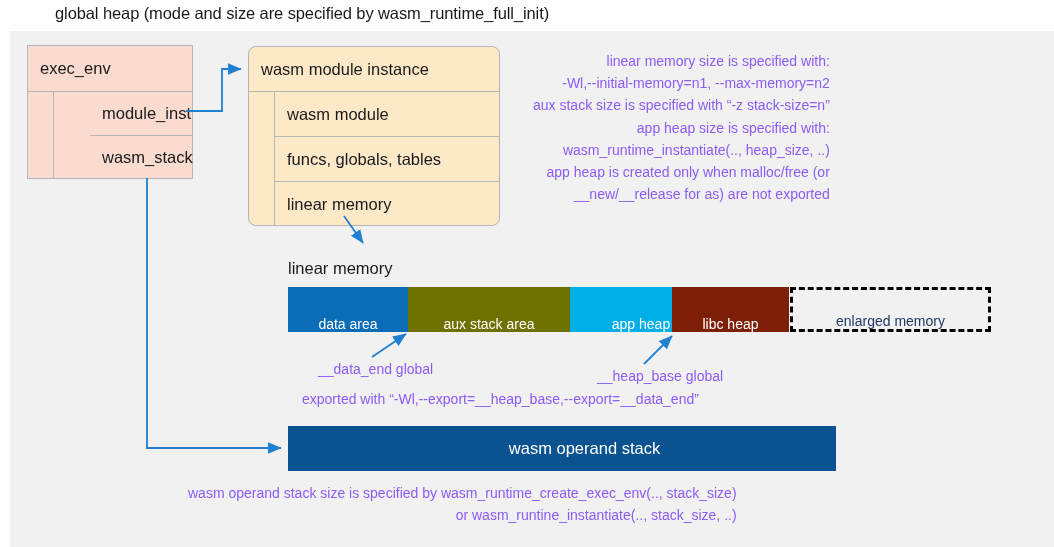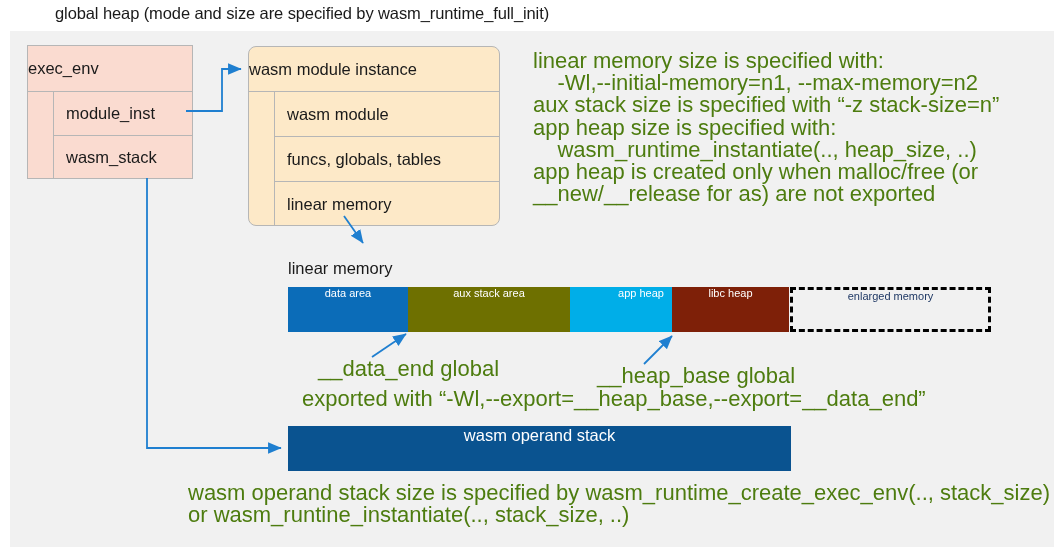--- a/index.html
+++ b/index.html
@@ -41,21 +41,21 @@
   .struct-box {
     position: absolute;
     border: 1px solid #b6b6b6;
     box-sizing: border-box;
   }
   .struct-box .hdr {
     box-sizing: border-box;
     width: 100%;
     display: flex;
     align-items: center;
-    padding-left: 0;
+    padding-left: 12px;
     font-size: 16.5px;
     color: #1a1a1a;
     border-bottom: 1px solid #b6b6b6;
   }
   .struct-box .body {
     display: flex;
     box-sizing: border-box;
     width: 100%;
   }
   .struct-box .gutter {
@@ -80,77 +80,80 @@
   .struct-box .row:last-child { border-bottom: none; }
 
   
   #exec-env-box { background: #fadbd0; }
   
   #module-instance-box { background: #fde9c8; border-radius: 8px; }
 
   
   .note {
     position: absolute;
-    font-size: 22px;
+    font-size: 14px;
     line-height: 22.2px;
-    color: #4d7c0f;
+    color: #8b5cf6;
     white-space: pre;
+    text-align: right;
   }
 
   
   .mem-label {
     position: absolute;
     font-size: 16.5px;
     color: #1a1a1a;
     white-space: nowrap;
   }
   .mem-bar { position: absolute; }
   .mem-seg {
     position: absolute;
     top: 0;
     height: 100%;
     box-sizing: border-box;
     display: flex;
-    align-items: flex-start;
+    align-items: flex-end;
     justify-content: center;
-    font-size: 11px;
+    font-size: 14px;
     color: #ffffff;
     white-space: nowrap;
   }
   .mem-seg.dashed {
     border: 3px dashed #000000;
     background: #f1f1f1;
     color: #1f3864;
   }
 
   
   #operand-stack-box {
     position: absolute;
     display: flex;
+    align-items: center;
     justify-content: center;
     font-size: 16.5px;
     color: #ffffff;
     white-space: nowrap;
+    padding-left: 45px;
   }
 
   
   .conn { position: absolute; overflow: visible; }
 </style>
 </head>
 <body>
 
 <div id="canvas">
 
   <div class="doc-title">global heap (mode and size are specified by wasm_runtime_full_init)</div>
 
   <div class="panel" style="background: rgb(241, 241, 241);"></div>
 
   <div class="struct-box" id="exec-env-box" style="left: 27px; top: 45px; width: 166px; height: 134px; background: rgb(250, 219, 208);">
     <div class="hdr" style="height:46px;">exec_env</div>
-    <div class="body" style="height:87px;">
+    <div class="body" style="height:87px;gap:36px;">
       <div class="gutter" style="width:26px;"></div>
       <div class="rows">
         <div class="row" style="height:44px;">module_inst</div>
         <div class="row" style="height:43px;">wasm_stack</div>
       </div>
     </div>
   </div>
 
   <div class="struct-box" id="module-instance-box" style="left: 248px; top: 46px; width: 252px; height: 180px; background: rgb(253, 233, 200);">
     <div class="hdr" style="height:45px;">wasm module instance</div>

